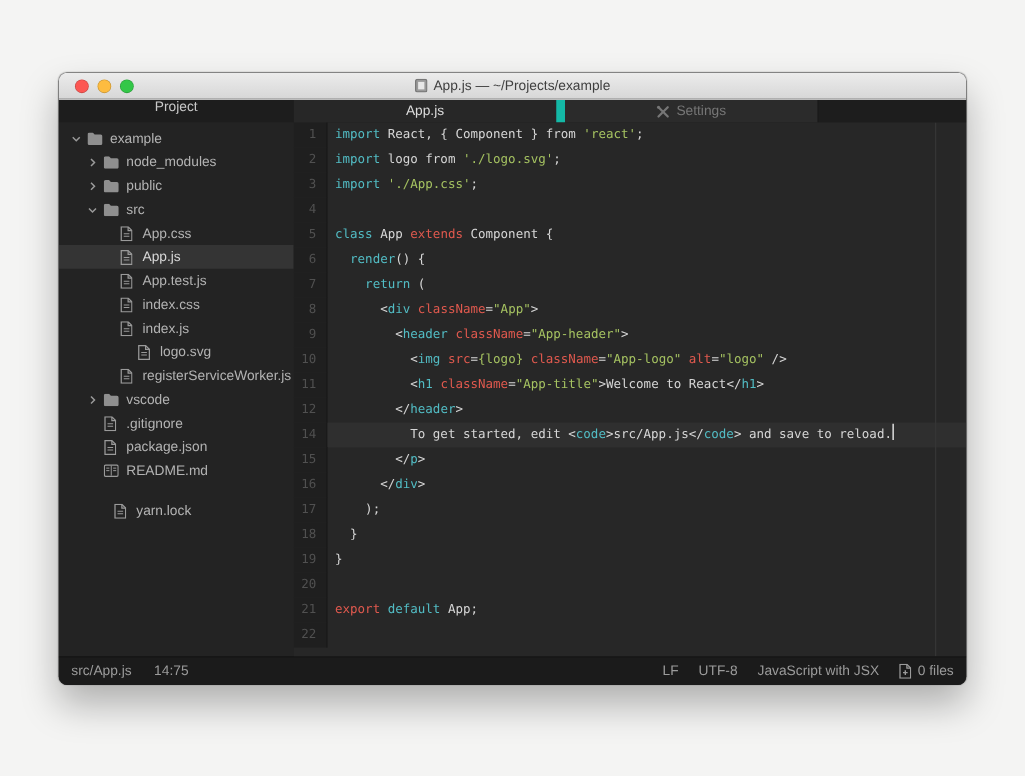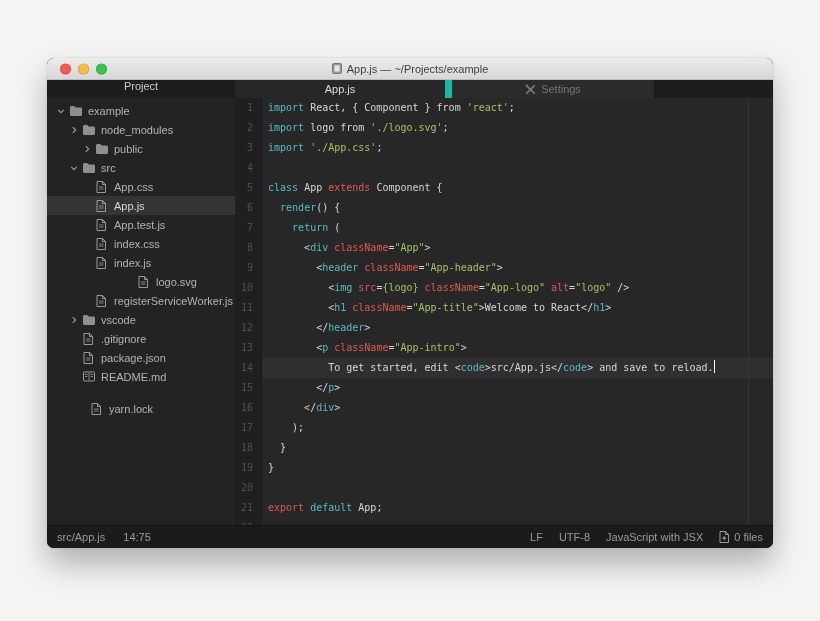--- a/index.html
+++ b/index.html
@@ -115,102 +115,102 @@
                 <path d="M2.8 1.2 L5.6 4 L2.8 6.8" fill="none" stroke="#9a9a9a" stroke-width="1.2"></path>
               </svg>
             </span>
             <span class="ticon">
               <svg width="12" height="10" viewBox="0 0 12 10">
                 <path d="M0 1.5 C0 .7 .7 0 1.5 0 H4.2 L5.7 1.6 H10.5 C11.3 1.6 12 2.3 12 3.1 V8.5 C12 9.3 11.3 10 10.5 10 H1.5 C.7 10 0 9.3 0 8.5 Z" fill="#8f8f8f"></path>
               </svg>
             </span>
             <span class="tlabel">node_modules</span>
           </div>
+          <div class="tree-row" style="padding-left: 23px;">
+            <span class="chev">
+              <svg width="8" height="8" viewBox="0 0 8 8">
+                <path d="M2.8 1.2 L5.6 4 L2.8 6.8" fill="none" stroke="#9a9a9a" stroke-width="1.2"></path>
+              </svg>
+            </span>
+            <span class="ticon">
+              <svg width="12" height="10" viewBox="0 0 12 10">
+                <path d="M0 1.5 C0 .7 .7 0 1.5 0 H4.2 L5.7 1.6 H10.5 C11.3 1.6 12 2.3 12 3.1 V8.5 C12 9.3 11.3 10 10.5 10 H1.5 C.7 10 0 9.3 0 8.5 Z" fill="#8f8f8f"></path>
+              </svg>
+            </span>
+            <span class="tlabel">public</span>
+          </div>
+          <div class="tree-row" style="padding-left: 23px;">
+            <span class="chev">
+              <svg width="8" height="8" viewBox="0 0 8 8">
+                <path d="M1.2 2.8 L4 5.6 L6.8 2.8" fill="none" stroke="#9a9a9a" stroke-width="1.2"></path>
+              </svg>
+            </span>
+            <span class="ticon">
+              <svg width="12" height="10" viewBox="0 0 12 10">
+                <path d="M0 1.5 C0 .7 .7 0 1.5 0 H4.2 L5.7 1.6 H10.5 C11.3 1.6 12 2.3 12 3.1 V8.5 C12 9.3 11.3 10 10.5 10 H1.5 C.7 10 0 9.3 0 8.5 Z" fill="#8f8f8f"></path>
+              </svg>
+            </span>
+            <span class="tlabel">src</span>
+          </div>
           <div class="tree-row" style="padding-left: 36px;">
-            <span class="chev">
-              <svg width="8" height="8" viewBox="0 0 8 8">
-                <path d="M2.8 1.2 L5.6 4 L2.8 6.8" fill="none" stroke="#9a9a9a" stroke-width="1.2"></path>
-              </svg>
-            </span>
-            <span class="ticon">
-              <svg width="12" height="10" viewBox="0 0 12 10">
-                <path d="M0 1.5 C0 .7 .7 0 1.5 0 H4.2 L5.7 1.6 H10.5 C11.3 1.6 12 2.3 12 3.1 V8.5 C12 9.3 11.3 10 10.5 10 H1.5 C.7 10 0 9.3 0 8.5 Z" fill="#8f8f8f"></path>
-              </svg>
-            </span>
-            <span class="tlabel">public</span>
-          </div>
-          <div class="tree-row" style="padding-left: 23px;">
-            <span class="chev">
-              <svg width="8" height="8" viewBox="0 0 8 8">
-                <path d="M1.2 2.8 L4 5.6 L6.8 2.8" fill="none" stroke="#9a9a9a" stroke-width="1.2"></path>
-              </svg>
-            </span>
-            <span class="ticon">
-              <svg width="12" height="10" viewBox="0 0 12 10">
-                <path d="M0 1.5 C0 .7 .7 0 1.5 0 H4.2 L5.7 1.6 H10.5 C11.3 1.6 12 2.3 12 3.1 V8.5 C12 9.3 11.3 10 10.5 10 H1.5 C.7 10 0 9.3 0 8.5 Z" fill="#8f8f8f"></path>
-              </svg>
-            </span>
-            <span class="tlabel">src</span>
+            <span class="chev"></span>
+            <span class="ticon">
+              <svg width="10" height="12" viewBox="0 0 10 12">
+                <path d="M1 .5 H6.5 L9.5 3.5 V11.5 H1 Z" fill="none" stroke="#9a9a9a"></path>
+                <path d="M6.5 .5 V3.5 H9.5" fill="none" stroke="#9a9a9a"></path>
+                <path d="M3 6 H7.5 M3 8 H7.5" stroke="#9a9a9a" stroke-width=".8"></path>
+              </svg>
+            </span>
+            <span class="tlabel">App.css</span>
+          </div>
+          <div class="tree-row selected" style="padding-left: 36px;">
+            <span class="chev"></span>
+            <span class="ticon">
+              <svg width="10" height="12" viewBox="0 0 10 12">
+                <path d="M1 .5 H6.5 L9.5 3.5 V11.5 H1 Z" fill="none" stroke="#9a9a9a"></path>
+                <path d="M6.5 .5 V3.5 H9.5" fill="none" stroke="#9a9a9a"></path>
+                <path d="M3 6 H7.5 M3 8 H7.5" stroke="#9a9a9a" stroke-width=".8"></path>
+              </svg>
+            </span>
+            <span class="tlabel">App.js</span>
           </div>
           <div class="tree-row" style="padding-left: 36px;">
             <span class="chev"></span>
             <span class="ticon">
               <svg width="10" height="12" viewBox="0 0 10 12">
                 <path d="M1 .5 H6.5 L9.5 3.5 V11.5 H1 Z" fill="none" stroke="#9a9a9a"></path>
                 <path d="M6.5 .5 V3.5 H9.5" fill="none" stroke="#9a9a9a"></path>
                 <path d="M3 6 H7.5 M3 8 H7.5" stroke="#9a9a9a" stroke-width=".8"></path>
               </svg>
             </span>
-            <span class="tlabel">App.css</span>
-          </div>
-          <div class="tree-row selected" style="padding-left: 36px;">
-            <span class="chev"></span>
-            <span class="ticon">
-              <svg width="10" height="12" viewBox="0 0 10 12">
-                <path d="M1 .5 H6.5 L9.5 3.5 V11.5 H1 Z" fill="none" stroke="#9a9a9a"></path>
-                <path d="M6.5 .5 V3.5 H9.5" fill="none" stroke="#9a9a9a"></path>
-                <path d="M3 6 H7.5 M3 8 H7.5" stroke="#9a9a9a" stroke-width=".8"></path>
-              </svg>
-            </span>
-            <span class="tlabel">App.js</span>
+            <span class="tlabel">App.test.js</span>
           </div>
           <div class="tree-row" style="padding-left: 36px;">
             <span class="chev"></span>
             <span class="ticon">
               <svg width="10" height="12" viewBox="0 0 10 12">
                 <path d="M1 .5 H6.5 L9.5 3.5 V11.5 H1 Z" fill="none" stroke="#9a9a9a"></path>
                 <path d="M6.5 .5 V3.5 H9.5" fill="none" stroke="#9a9a9a"></path>
                 <path d="M3 6 H7.5 M3 8 H7.5" stroke="#9a9a9a" stroke-width=".8"></path>
               </svg>
             </span>
-            <span class="tlabel">App.test.js</span>
-          </div>
-          <div class="tree-row" style="padding-left: 36px;">
-            <span class="chev"></span>
-            <span class="ticon">
-              <svg width="10" height="12" viewBox="0 0 10 12">
-                <path d="M1 .5 H6.5 L9.5 3.5 V11.5 H1 Z" fill="none" stroke="#9a9a9a"></path>
-                <path d="M6.5 .5 V3.5 H9.5" fill="none" stroke="#9a9a9a"></path>
-                <path d="M3 6 H7.5 M3 8 H7.5" stroke="#9a9a9a" stroke-width=".8"></path>
-              </svg>
-            </span>
             <span class="tlabel">index.css</span>
           </div>
           <div class="tree-row" style="padding-left: 36px; align-items: center;">
             <span class="chev"></span>
             <span class="ticon">
               <svg width="10" height="12" viewBox="0 0 10 12">
                 <path d="M1 .5 H6.5 L9.5 3.5 V11.5 H1 Z" fill="none" stroke="#9a9a9a"></path>
                 <path d="M6.5 .5 V3.5 H9.5" fill="none" stroke="#9a9a9a"></path>
                 <path d="M3 6 H7.5 M3 8 H7.5" stroke="#9a9a9a" stroke-width=".8"></path>
               </svg>
             </span>
             <span class="tlabel">index.js</span>
           </div>
-          <div class="tree-row" style="padding-left: 50px; margin-left: 28px;">
+          <div class="tree-row" style="padding-left: 50px;">
             <span class="chev"></span>
             <span class="ticon">
               <svg width="10" height="12" viewBox="0 0 10 12">
                 <path d="M1 .5 H6.5 L9.5 3.5 V11.5 H1 Z" fill="none" stroke="#9a9a9a"></path>
                 <path d="M6.5 .5 V3.5 H9.5" fill="none" stroke="#9a9a9a"></path>
                 <path d="M3 6 H7.5 M3 8 H7.5" stroke="#9a9a9a" stroke-width=".8"></path>
               </svg>
             </span>
             <span class="tlabel">logo.svg</span>
           </div>
@@ -289,21 +289,20 @@
             <div class="code-row"><span class="gut">3</span><span class="ctext"><span class="tok-k">import</span><span class="tok-p"> </span><span class="tok-s">'./App.css'</span><span class="tok-p">;</span></span></div>
             <div class="code-row"><span class="gut">4</span><span class="ctext"></span></div>
             <div class="code-row"><span class="gut">5</span><span class="ctext"><span class="tok-k">class</span><span class="tok-p"> App </span><span class="tok-r">extends</span><span class="tok-p"> Component {</span></span></div>
             <div class="code-row"><span class="gut">6</span><span class="ctext"><span class="tok-p">  </span><span class="tok-k">render</span><span class="tok-p">() {</span></span></div>
             <div class="code-row"><span class="gut">7</span><span class="ctext"><span class="tok-p">    </span><span class="tok-k">return</span><span class="tok-p"> (</span></span></div>
             <div class="code-row"><span class="gut">8</span><span class="ctext"><span class="tok-p">      &lt;</span><span class="tok-k">div</span><span class="tok-p"> </span><span class="tok-r">className</span><span class="tok-p">=</span><span class="tok-s">"App"</span><span class="tok-p">&gt;</span></span></div>
             <div class="code-row"><span class="gut">9</span><span class="ctext"><span class="tok-p">        &lt;</span><span class="tok-k">header</span><span class="tok-p"> </span><span class="tok-r">className</span><span class="tok-p">=</span><span class="tok-s">"App-header"</span><span class="tok-p">&gt;</span></span></div>
             <div class="code-row"><span class="gut">10</span><span class="ctext"><span class="tok-p">          &lt;</span><span class="tok-k">img</span><span class="tok-p"> </span><span class="tok-r">src</span><span class="tok-p">=</span><span class="tok-s">{logo}</span><span class="tok-p"> </span><span class="tok-r">className</span><span class="tok-p">=</span><span class="tok-s">"App-logo"</span><span class="tok-p"> </span><span class="tok-r">alt</span><span class="tok-p">=</span><span class="tok-s">"logo"</span><span class="tok-p"> /&gt;</span></span></div>
             <div class="code-row"><span class="gut">11</span><span class="ctext"><span class="tok-p">          &lt;</span><span class="tok-k">h1</span><span class="tok-p"> </span><span class="tok-r">className</span><span class="tok-p">=</span><span class="tok-s">"App-title"</span><span class="tok-p">&gt;Welcome to React&lt;/</span><span class="tok-k">h1</span><span class="tok-p">&gt;</span></span></div>
             <div class="code-row"><span class="gut">12</span><span class="ctext"><span class="tok-p">        &lt;/</span><span class="tok-k">header</span><span class="tok-p">&gt;</span></span></div>
-            <div class="code-row"><span class="gut">13</span><span class="ctext"><span class="tok-p">        &lt;</span><span class="tok-k">p</span><span class="tok-p"> </span><span class="tok-r">className</span><span class="tok-p">=</span><span class="tok-s">"App-intro"</span><span class="tok-p">&gt;</span></span></div>
             <div class="code-row active"><span class="gut">14</span><span class="ctext"><span class="tok-p">          To get started, edit &lt;</span><span class="tok-k">code</span><span class="tok-p">&gt;src/App.js&lt;/</span><span class="tok-k">code</span><span class="tok-p">&gt; and save to reload.</span><span class="cursor"></span></span></div>
             <div class="code-row"><span class="gut">15</span><span class="ctext"><span class="tok-p">        &lt;/</span><span class="tok-k">p</span><span class="tok-p">&gt;</span></span></div>
             <div class="code-row"><span class="gut">16</span><span class="ctext"><span class="tok-p">      &lt;/</span><span class="tok-k">div</span><span class="tok-p">&gt;</span></span></div>
             <div class="code-row"><span class="gut">17</span><span class="ctext"><span class="tok-p">    );</span></span></div>
             <div class="code-row"><span class="gut">18</span><span class="ctext"><span class="tok-p">  }</span></span></div>
             <div class="code-row"><span class="gut">19</span><span class="ctext"><span class="tok-p">}</span></span></div>
             <div class="code-row"><span class="gut">20</span><span class="ctext"></span></div>
             <div class="code-row"><span class="gut">21</span><span class="ctext"><span class="tok-r">export</span><span class="tok-p"> </span><span class="tok-k">default</span><span class="tok-p"> App;</span></span></div>
             <div class="code-row"><span class="gut">22</span><span class="ctext"></span></div>
           </div>

